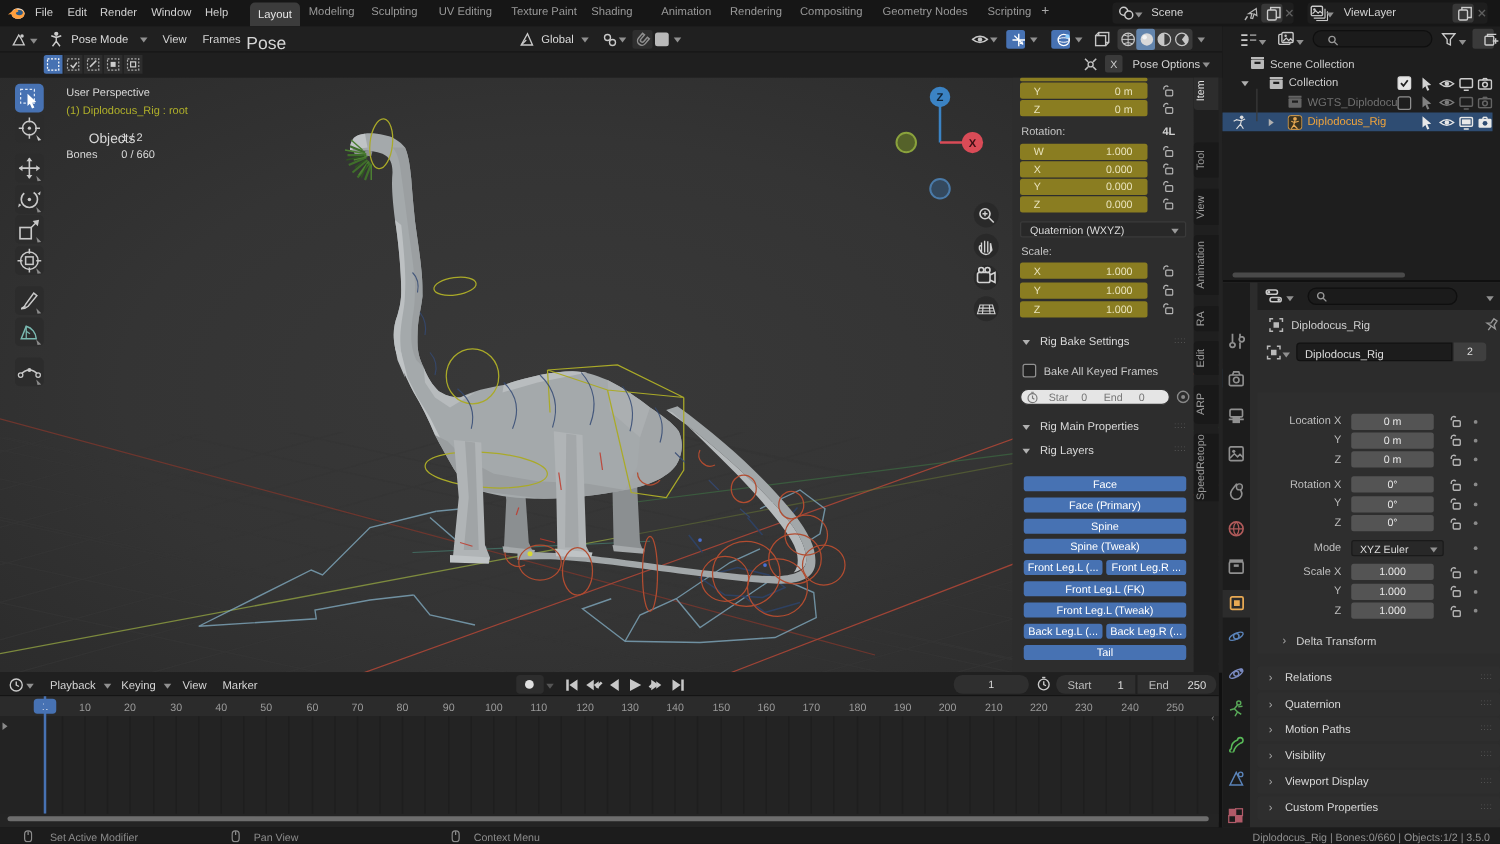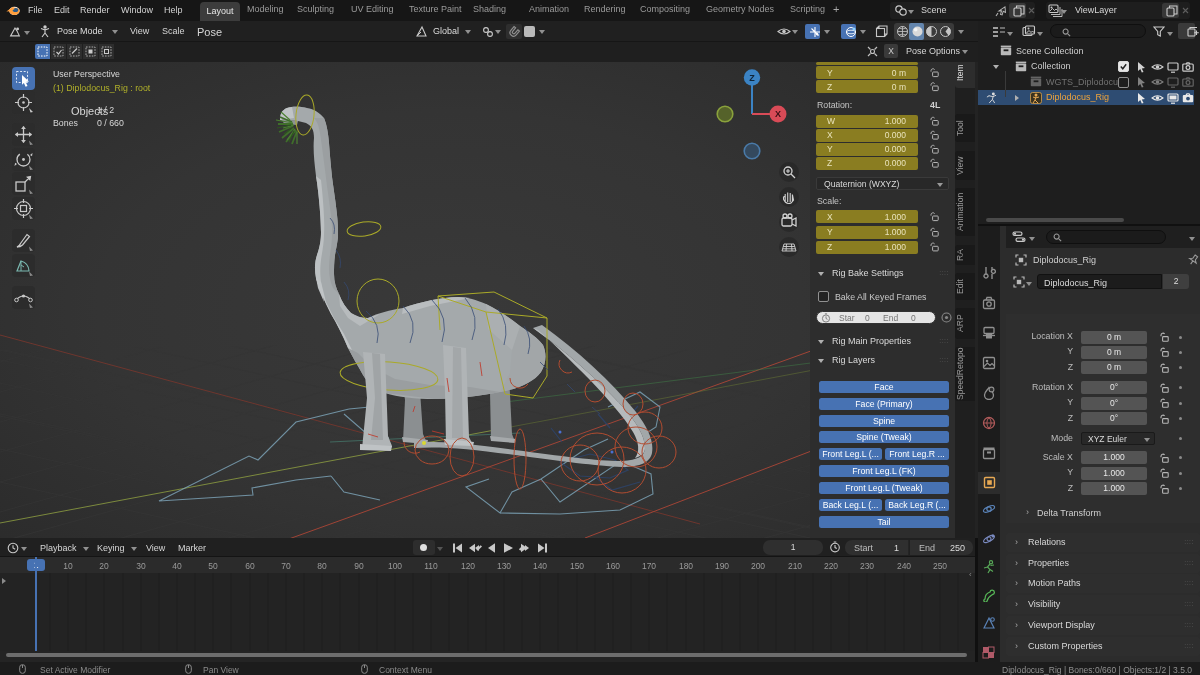--- a/index.html
+++ b/index.html
@@ -124,22 +124,22 @@
   </svg>
   <div class="abs cdown" style="left:24px;top:10.0px;border-top-color:#8b8b8b"></div>
 
   <svg class="abs" style="left:39px;top:4px" width="12" height="13" viewBox="0 0 12 13">
     <circle cx="6" cy="2" r="1.7" fill="#ccc"></circle>
       <path d="M6 4 L6 8 M6 5 L2 3.6 M6 5 L10 3.6 M6 8 L3 12 M6 8 L9 12" stroke="#ccc" stroke-width="1.1" fill="none"></path>
   </svg>
   <span class="abs" style="left:57px;top:5px;color:#dcdcdc;font-size:9px">Pose Mode</span>
   <div class="abs cdown" style="left:112px;top:9.0px;border-top-color:#909090"></div>
   <span class="abs" style="left:130px;top:5px;color:#d6d6d6;font-size:9px">View</span>
-  <span class="abs" style="left:162px;top:5px;color:#d6d6d6;font-size:9px">Scale</span>
-  <span class="abs" style="left:197px;top:5px;color:#d6d6d6;font-size:11px">Pose</span>
+  <span class="abs" style="left:162px;top:5px;color:#d6d6d6;font-size:9px">Frames</span>
+  <span class="abs" style="left:197px;top:5px;color:#d6d6d6;font-size:14px">Pose</span>
 
   <svg class="abs" style="left:415px;top:4px" width="13" height="13" viewBox="0 0 13 13">
     <path d="M2 11 L11 11 L7 2 Z" fill="none" stroke="#c9c9c9" stroke-width="1.1"></path>
     <path d="M2 11 L6 7" stroke="#c9c9c9" stroke-width="1"></path>
   </svg>
   <span class="abs" style="left:433px;top:5px;color:#dcdcdc;font-size:9px">Global</span>
   <div class="abs cdown" style="left:465px;top:9.0px;border-top-color:#909090"></div>
 
   <svg class="abs" style="left:482px;top:5px" width="12" height="12" viewBox="0 0 12 12">
     <circle cx="4" cy="4" r="2.4" fill="none" stroke="#c9c9c9" stroke-width="1.1"></circle>
@@ -1289,21 +1289,21 @@
     <span class="abs" style="left:20px;top:193px;color:#a8a8a8;font-size:9px">›</span>
     <span class="abs" style="left:31px;top:194px;color:#d0d0d0;font-size:9px">Delta Transform</span>
   </div>
   <div class="abs panel" style="top:307px">
       <span class="caret">›</span>
       <span class="ptitle">Relations</span>
       <span class="abs grip" style="right:6px;top:5px">::::</span>
     </div>
   <div class="abs panel" style="top:327.7px">
       <span class="caret">›</span>
-      <span class="ptitle">Properties</span>
+      <span class="ptitle">Quaternion</span>
       <span class="abs grip" style="right:6px;top:5px">::::</span>
     </div>
   <div class="abs panel" style="top:348.4px">
       <span class="caret">›</span>
       <span class="ptitle">Motion Paths</span>
       <span class="abs grip" style="right:6px;top:5px">::::</span>
     </div>
   <div class="abs panel" style="top:369.1px">
       <span class="caret">›</span>
       <span class="ptitle">Visibility</span>

